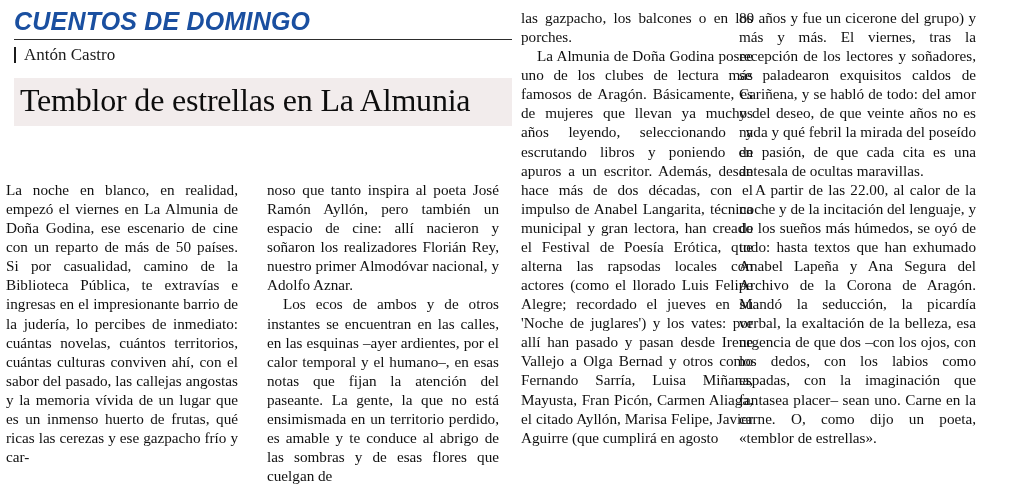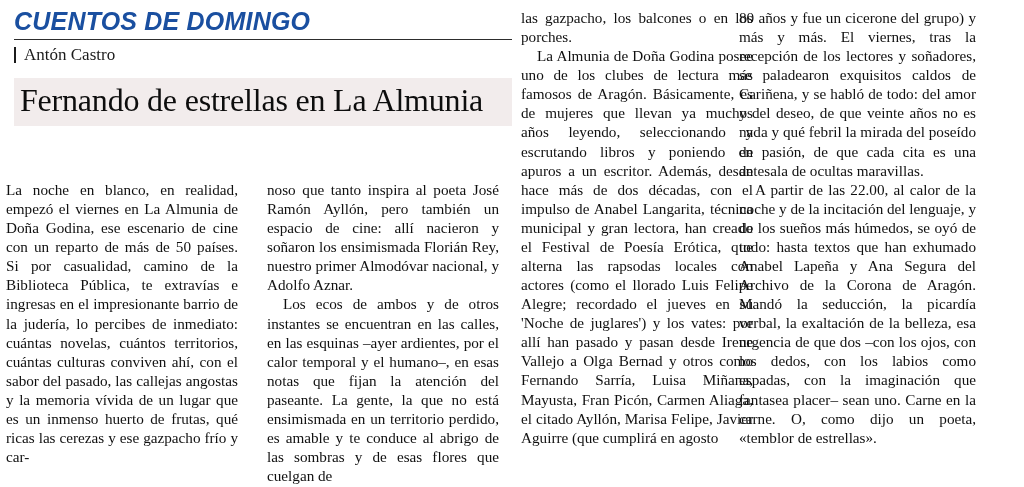--- a/index.html
+++ b/index.html
@@ -107,30 +107,30 @@
 </head>
 <body>
 
 <div class="page">
 
   <div class="header-block">
     <h2 class="kicker">CUENTOS DE DOMINGO</h2>
     <hr class="kicker-rule">
     <div class="byline">Antón Castro</div>
     <div class="headline-wrap">
-      <h1 class="headline">Fernando de estrellas en La Almunia</h1>
+      <h1 class="headline">Temblor de estrellas en La Almunia</h1>
     </div>
   </div>
 
   <div class="col" id="col1">
     <p class="first">La noche en blanco, en realidad, empezó el viernes en La Almunia de Doña Godina, ese escenario de cine con un reparto de más de 50 países. Si por casualidad, camino de la Biblioteca Pública, te extravías e ingresas en el impresionante barrio de la judería, lo percibes de inmediato: cuántas novelas, cuántos territorios, cuántas culturas conviven ahí, con el sabor del pasado, las callejas angostas y la memoria vívida de un lugar que es un inmenso huerto de frutas, qué ricas las cerezas y ese gazpacho frío y car-</p>
   </div>
 
   <div class="col" id="col2">
-    <p class="first">noso que tanto inspira al poeta José Ramón Ayllón, pero también un espacio de cine: allí nacieron y soñaron los ensimismada Florián Rey, nuestro primer Almodóvar nacional, y Adolfo Aznar.</p>
+    <p class="first">noso que tanto inspira al poeta José Ramón Ayllón, pero también un espacio de cine: allí nacieron y soñaron los realizadores Florián Rey, nuestro primer Almodóvar nacional, y Adolfo Aznar.</p>
     <p>Los ecos de ambos y de otros instantes se encuentran en las calles, en las esquinas –ayer ardientes, por el calor temporal y el humano–, en esas notas que fijan la atención del paseante. La gente, la que no está ensimismada en un territorio perdido, es amable y te conduce al abrigo de las sombras y de esas flores que cuelgan de</p>
   </div>
 
   <div class="col" id="col3">
     <p class="first">las gazpacho, los balcones o en los porches.</p>
     <p>La Almunia de Doña Godina posee uno de los clubes de lectura más famosos de Aragón. Básicamente, es de mujeres que llevan ya muchos años leyendo, seleccionando y escrutando libros y poniendo en apuros a un escritor. Además, desde hace más de dos décadas, con el impulso de Anabel Langarita, técnica municipal y gran lectora, han creado el Festival de Poesía Erótica, que alterna las rapsodas locales con actores (como el llorado Luis Felipe Alegre; recordado el jueves en su 'Noche de juglares') y los vates: por allí han pasado y pasan desde Irene Vallejo a Olga Bernad y otros como Fernando Sarría, Luisa Miñana, Mayusta, Fran Picón, Carmen Aliaga, el citado Ayllón, Marisa Felipe, Javier Aguirre (que cumplirá en agosto</p>
   </div>
 
   <div class="col" id="col4">
     <p class="first">80 años y fue un cicerone del grupo) y más y más. El viernes, tras la recepción de los lectores y soñadores, se paladearon exquisitos caldos de Cariñena, y se habló de todo: del amor y del deseo, de que veinte años no es nada y qué febril la mirada del poseído de pasión, de que cada cita es una antesala de ocultas maravillas.</p>

